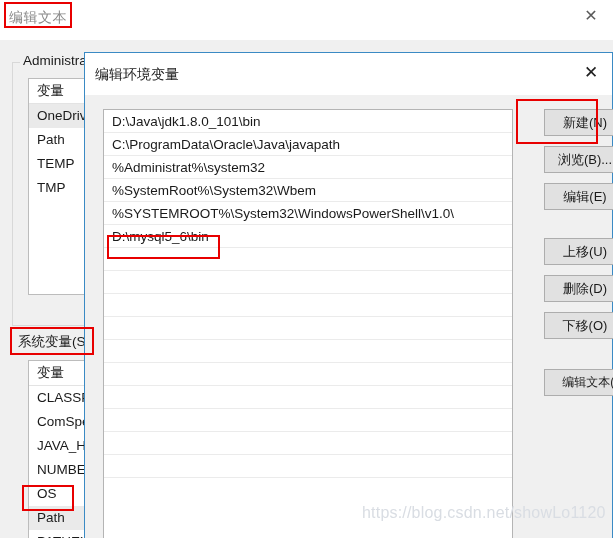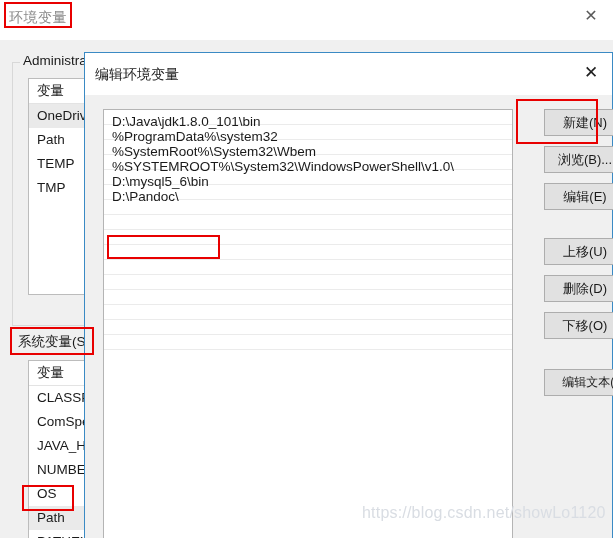--- a/index.html
+++ b/index.html
@@ -170,21 +170,21 @@
   #path-list {
     position: absolute;
     left: 18px; top: 56px;
     width: 410px; height: 440px;
     background: #ffffff;
     border: 1px solid #b4b4b4;
     box-sizing: border-box;
     overflow: hidden;
   }
   .path-row {
-    height: 15px;
+    height: 23px;
     line-height: 23px;
     padding-left: 8px;
     font-size: 13.5px;
     color: #1a1a1a;
     white-space: nowrap;
     border-bottom: 1px solid #ebebeb;
     box-sizing: border-box;
   }
   .path-row.empty { color: transparent; }
 
@@ -222,21 +222,21 @@
     white-space: nowrap;
     letter-spacing: 0.2px;
   }
 </style>
 </head>
 <body>
 
 <div id="base-window">
 
   <div id="base-titlebar">
-    <div id="base-title-text">环境变量</div>
+    <div id="base-title-text">编辑文本</div>
     <div id="base-close">✕</div>
   </div>
 
   <div id="base-body">
 
     <div id="user-groupbox"></div>
     <div id="user-groupbox-label">Administrat</div>
 
     <div class="varlist" id="user-varlist">
       <div class="varlist-header">变量</div>
@@ -266,25 +266,25 @@
 
 <div id="edit-dialog">
 
   <div id="dialog-titlebar">
     <div id="dialog-title-text">编辑环境变量</div>
     <div id="dialog-close">✕</div>
   </div>
 
   <div id="path-list">
     <div class="path-row">D:\Java\jdk1.8.0_101\bin</div>
-    <div class="path-row">%ProgramData%\system32</div>
+    <div class="path-row">C:\ProgramData\Oracle\Java\javapath</div>
+    <div class="path-row">%Administrat%\system32</div>
     <div class="path-row">%SystemRoot%\System32\Wbem</div>
     <div class="path-row">%SYSTEMROOT%\System32\WindowsPowerShell\v1.0\</div>
     <div class="path-row">D:\mysql5_6\bin</div>
-    <div class="path-row">D:\Pandoc\</div>
     <div class="path-row empty"></div>
     <div class="path-row empty"></div>
     <div class="path-row empty"></div>
     <div class="path-row empty"></div>
     <div class="path-row empty"></div>
     <div class="path-row empty"></div>
     <div class="path-row empty"></div>
     <div class="path-row empty"></div>
     <div class="path-row empty"></div>
     <div class="path-row empty"></div>

